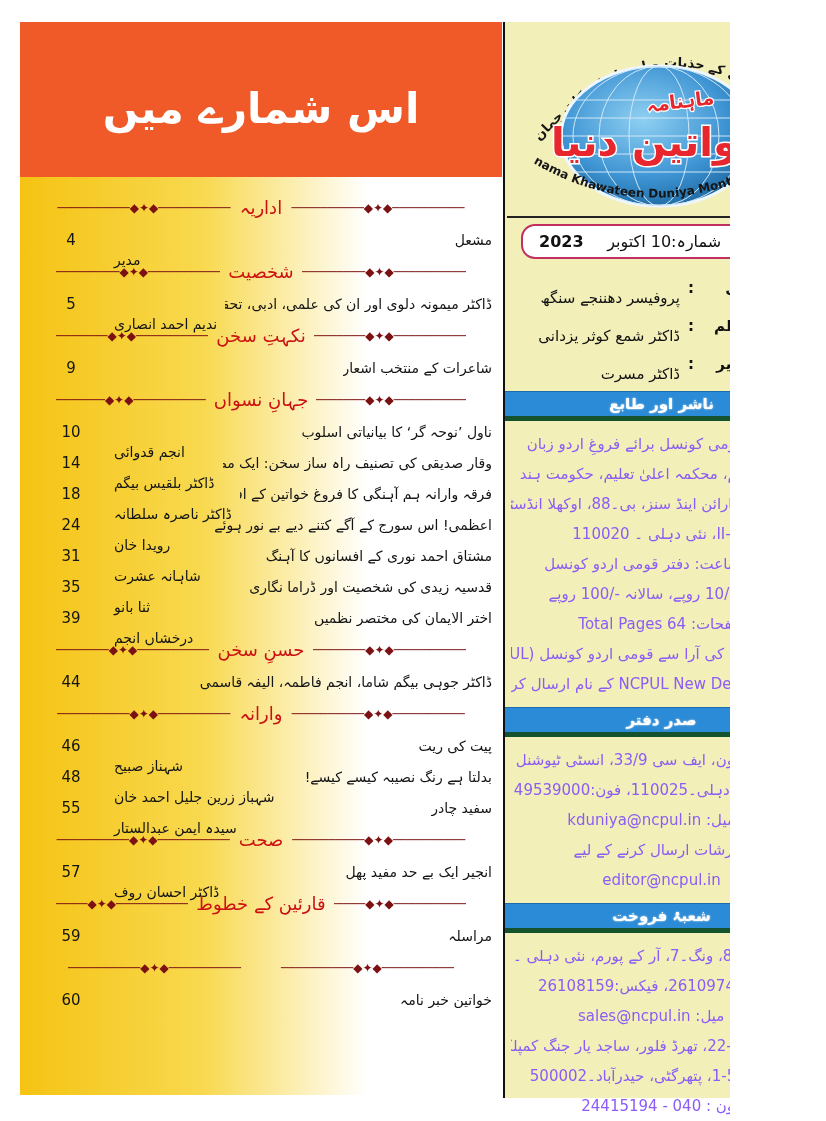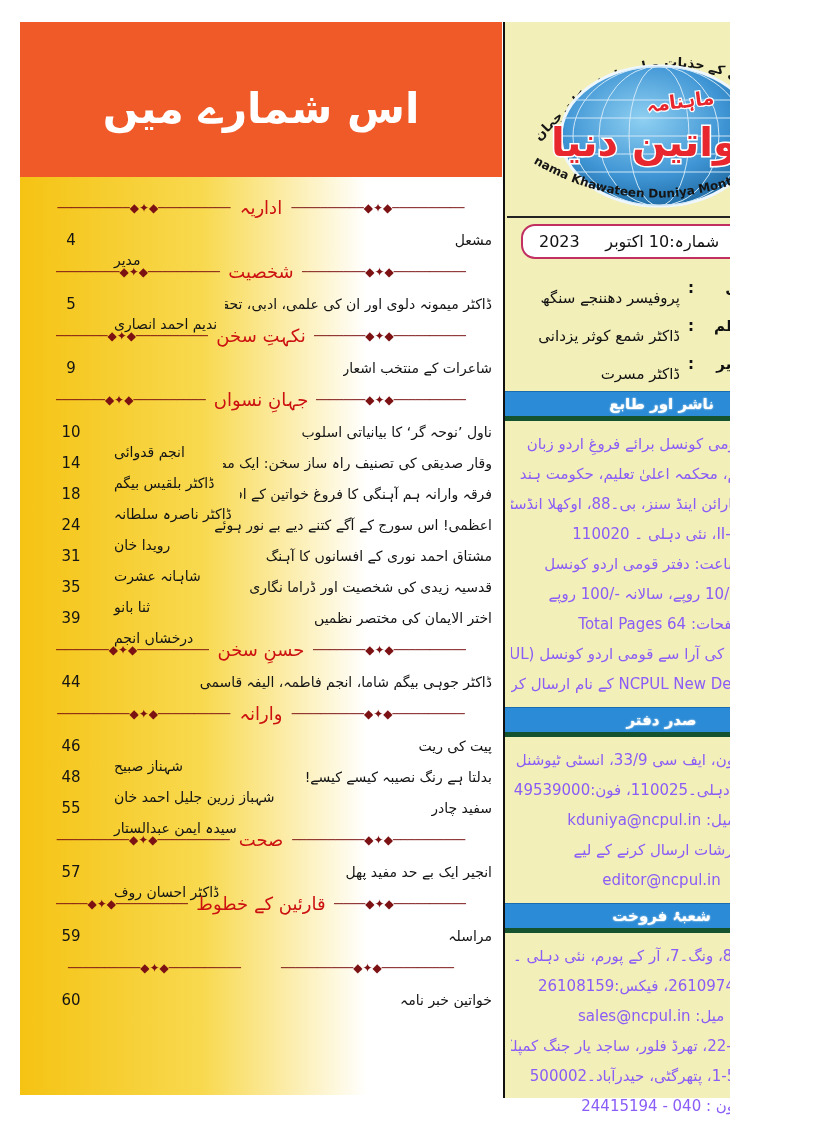--- a/index.html
+++ b/index.html
@@ -27,21 +27,21 @@
   .e-page{width:86px;text-align:center;font-size:15px;flex-shrink:0;}
 
   
   .right-col{position:absolute;left:503px;top:22px;width:313px;height:1076px;
     background:#F2EFB9;border-left:2px solid #111;box-sizing:content-box;}
   .logo-wrap{padding:2px 4px 0 4px;}
   .logo-rule{border:none;border-top:2px solid #222;margin:2px 2px 6px 2px;}
   .volbox{display:flex;direction:rtl;justify-content:space-between;align-items:center;
     background:#ffffff;border:2px solid #C13060;border-radius:14px;
     margin:4px 16px 8px 16px;padding:6px 16px;font-size:16px;color:#111;}
-  .volbox .yr{font-weight:normal;}
+  .volbox .yr{font-weight:bold;}
   .editors{direction:rtl;padding:2px 18px 8px 18px;}
   .ed-row{display:flex;direction:rtl;align-items:center;height:38px;font-size:15px;color:#111;}
   .ed-label{font-weight:bold;width:98px;white-space:nowrap;}
   .ed-colon{padding:0 8px;font-weight:bold;}
   .ed-value{white-space:nowrap;margin-top:20px;}
   .bar{background:#2B8BD6;border-top:1px solid #1a6db1;border-bottom:5px solid #14532d;
     color:#ffffff;font-weight:bold;text-align:center;font-size:15px;
     padding:3px 0;text-shadow:0 0 2px #ffffff;}
   .lines{direction:rtl;text-align:center;font-size:15px;line-height:2.0;
     color:#8b5cf6;padding:8px 6px;}

